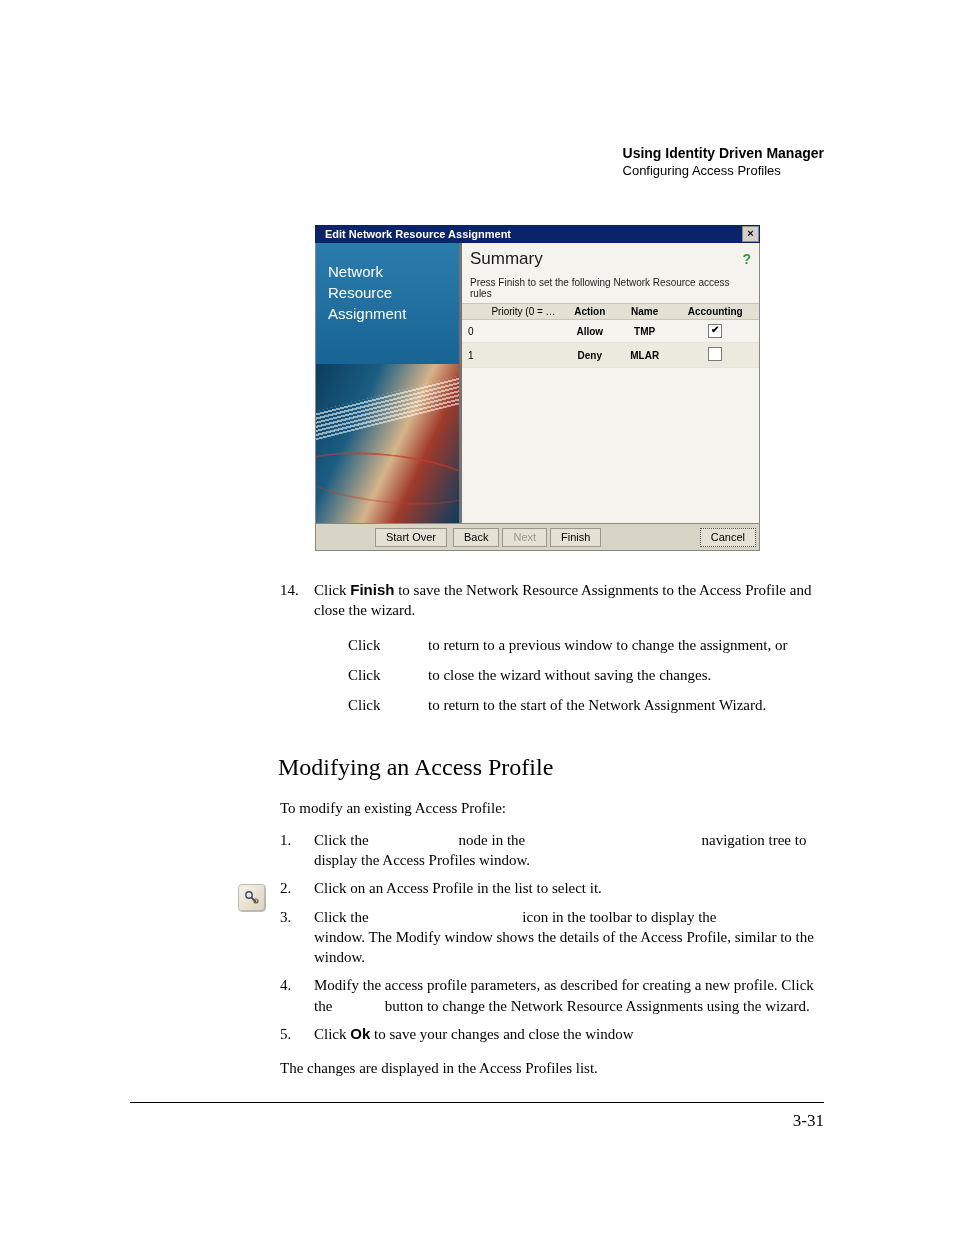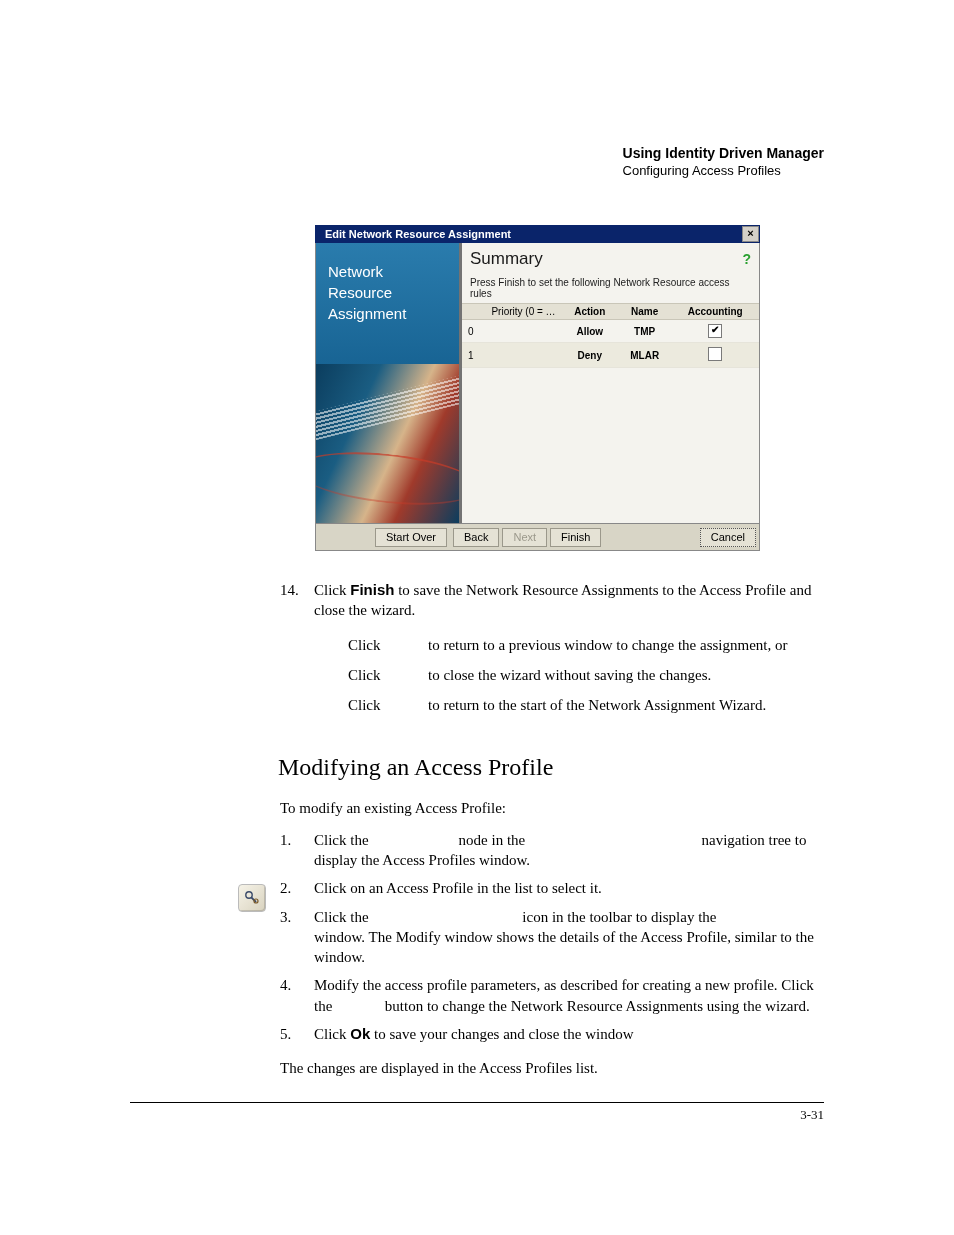--- a/index.html
+++ b/index.html
@@ -254,22 +254,22 @@
   .footer-rule {
     position: absolute;
     left: 130px;
     right: 130px;
     bottom: 132px;
     border-top: 1px solid #000;
   }
   .page-num {
     position: absolute;
     right: 130px;
-    bottom: 112px;
-    font-size: 13px;
+    bottom: 104px;
+    font-size: 17px;
   }
 </style>
 </head>
 <body>
 
 <div class="page">
 
   <div class="header-block">
     <div class="header-title">Using Identity Driven Manager</div>
     <div class="header-sub">Configuring Access Profiles</div>

